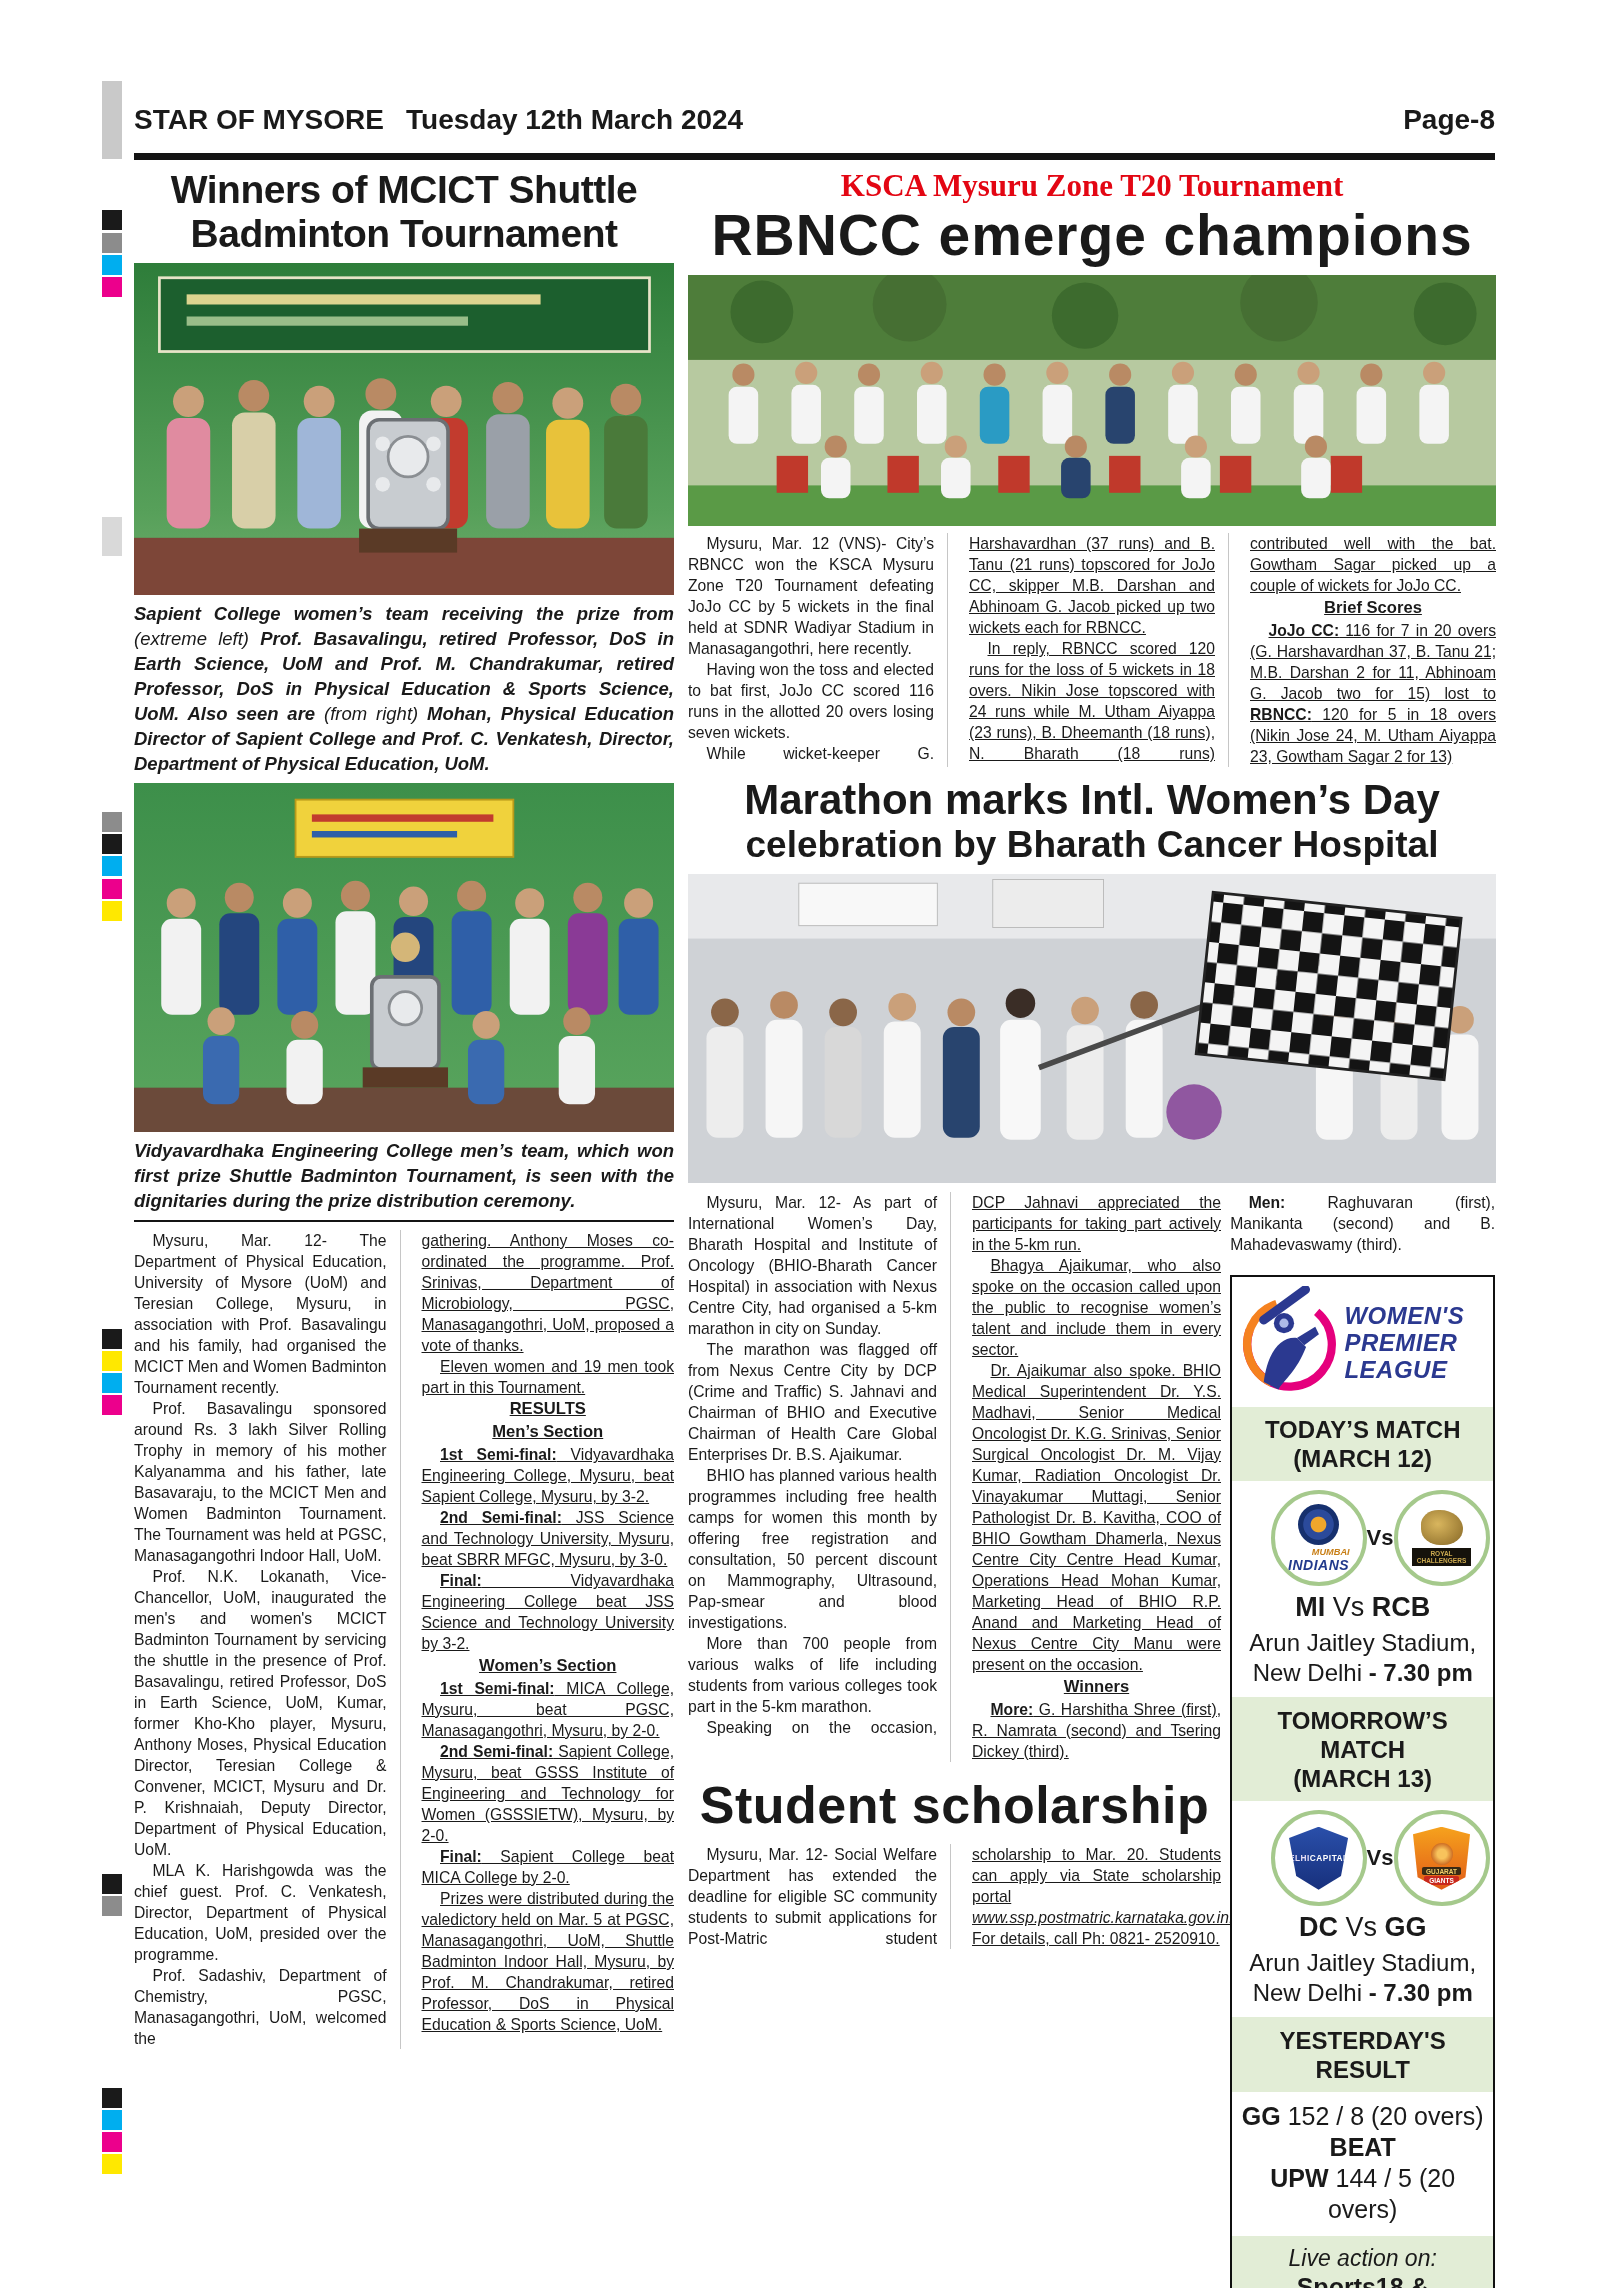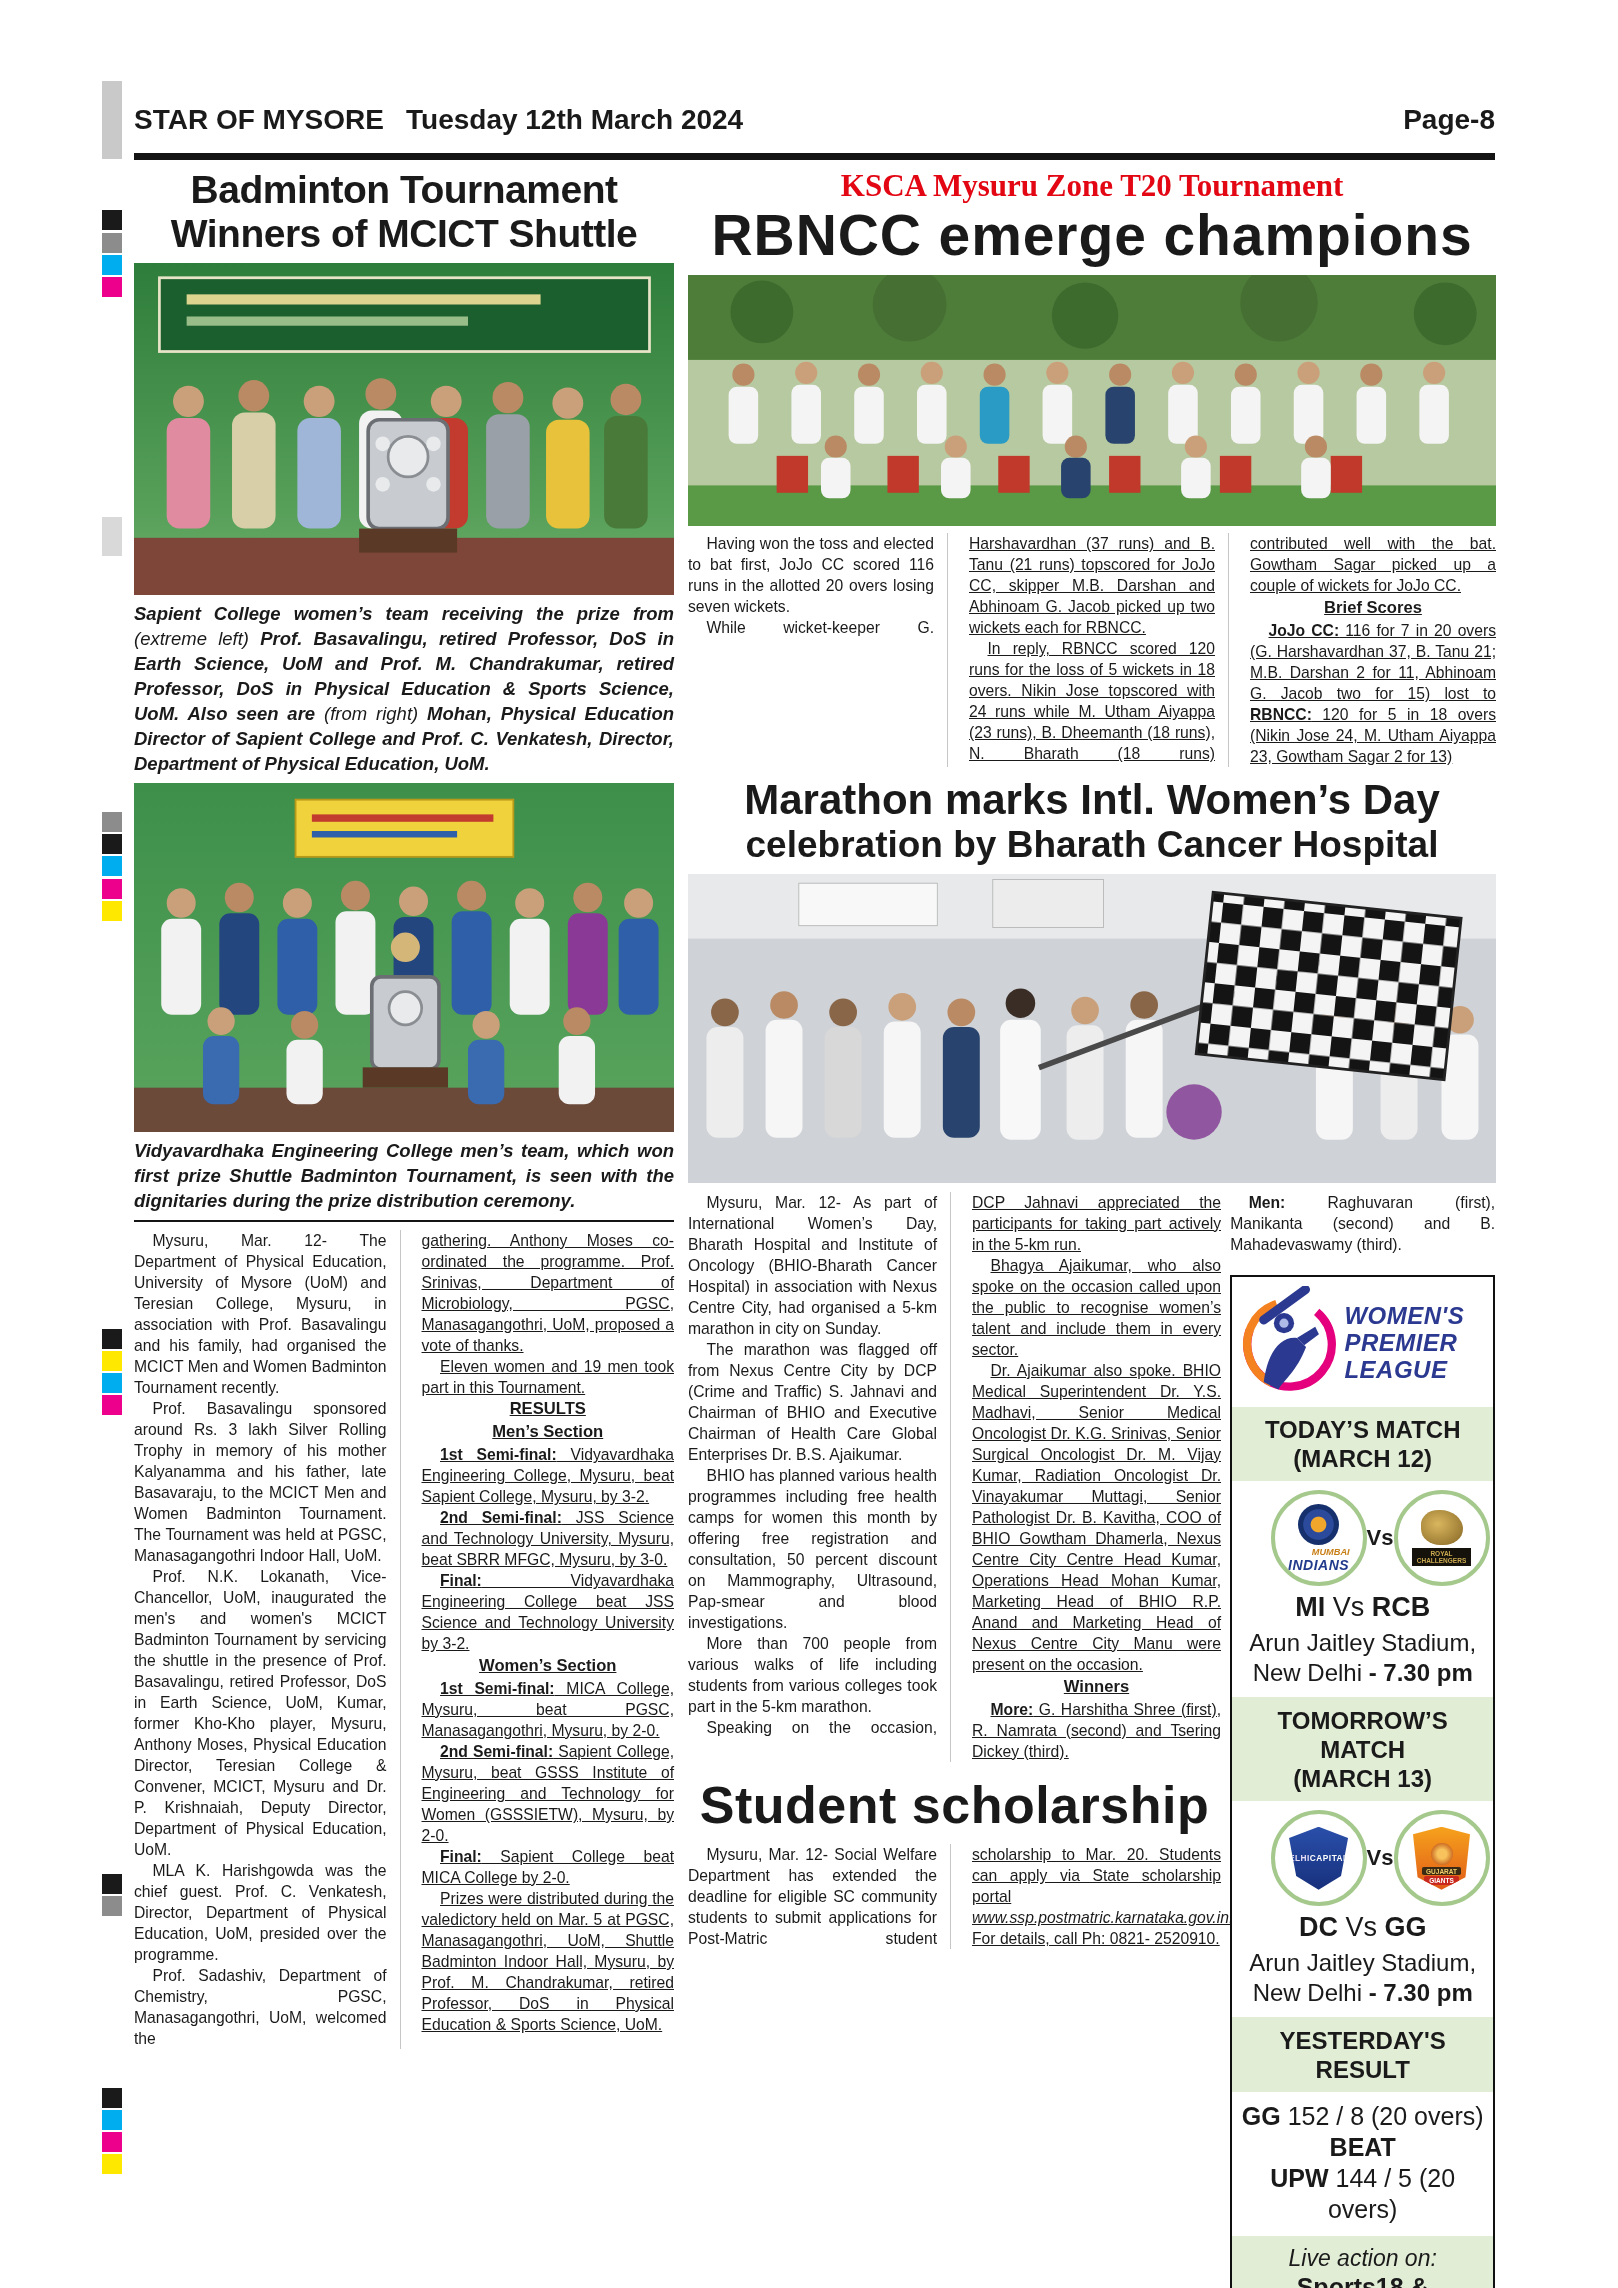--- a/index.html
+++ b/index.html
@@ -129,22 +129,22 @@
 
   <header class="masthead">
     <span class="paper">STAR OF MYSORE</span>
     <span class="date">Tuesday 12th March 2024</span>
     <span class="pageno">Page-8</span>
   </header>
   <div class="mast-rule"></div>
 
   <section class="left-sec">
     <h1 class="bad-head">
+      <div>Winners of MCICT Shuttle</div>
       <div>Badminton Tournament</div>
-      <div>Winners of MCICT Shuttle</div>
     </h1>
 
     <figure class="photo ph1">
       <svg viewBox="0 0 595 360" preserveAspectRatio="none">
         <defs>
           <linearGradient id="g1" x1="0" y1="0" x2="0" y2="1">
             <stop offset="0" stop-color="#2e7d3a"></stop>
               <stop offset="0.75" stop-color="#57a05a"></stop>
               <stop offset="1" stop-color="#6fae6c"></stop>
           </linearGradient>
@@ -318,20 +318,21 @@
           <circle cx="550" cy="186" r="12" fill="#caa07a"></circle>
             <rect x="534" y="198" width="32" height="44" rx="9" fill="#f4f4f4"></rect>
           <circle cx="680" cy="186" r="12" fill="#b98a64"></circle>
             <rect x="664" y="198" width="32" height="44" rx="9" fill="#f4f4f4"></rect>
         </g>
       </svg>
     </figure>
 
     <div class="cols rb-cols">
       <div class="col">
+        <p class="p">Mysuru, Mar. 12 (VNS)- City’s RBNCC won the KSCA Mysuru Zone T20 Tournament defeating JoJo CC by 5 wickets in the final held at SDNR Wadiyar Stadium in Manasagangothri, here recently.</p>
         <p class="p">Having won the toss and elected to bat first, JoJo CC scored 116 runs in the allotted 20 overs losing seven wickets.</p>
         <p class="p cont">While wicket-keeper G.</p>
       </div>
       <div class="col">
         <p class="p noindent">Harshavardhan (37 runs) and B. Tanu (21 runs) topscored for JoJo CC, skipper M.B. Darshan and Abhinoam G. Jacob picked up two wickets each for RBNCC.</p>
         <p class="p cont">In reply, RBNCC scored 120 runs for the loss of 5 wickets in 18 overs. Nikin Jose topscored with 24 runs while M. Utham Aiyappa (23 runs), B. Dheemanth (18 runs), N. Bharath (18 runs)</p>
       </div>
       <div class="col">
         <p class="p noindent">contributed well with the bat. Gowtham Sagar picked up a couple of wickets for JoJo CC.</p>
         <p class="h">Brief Scores</p>

